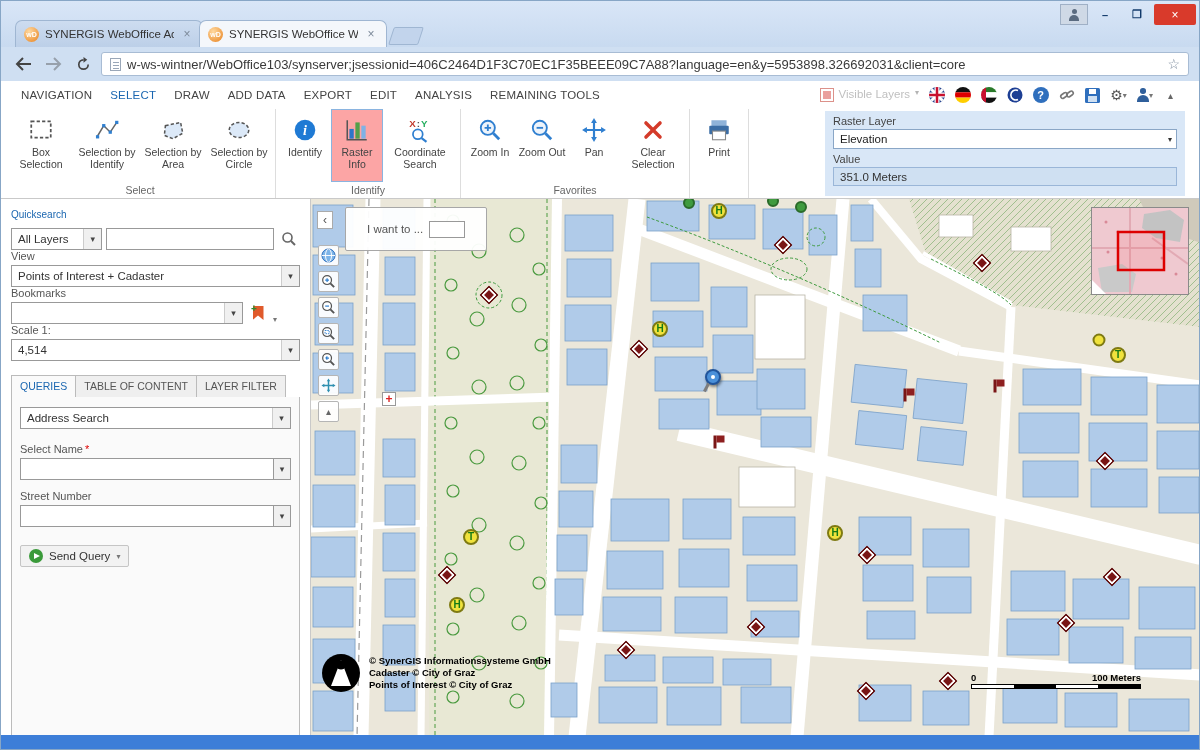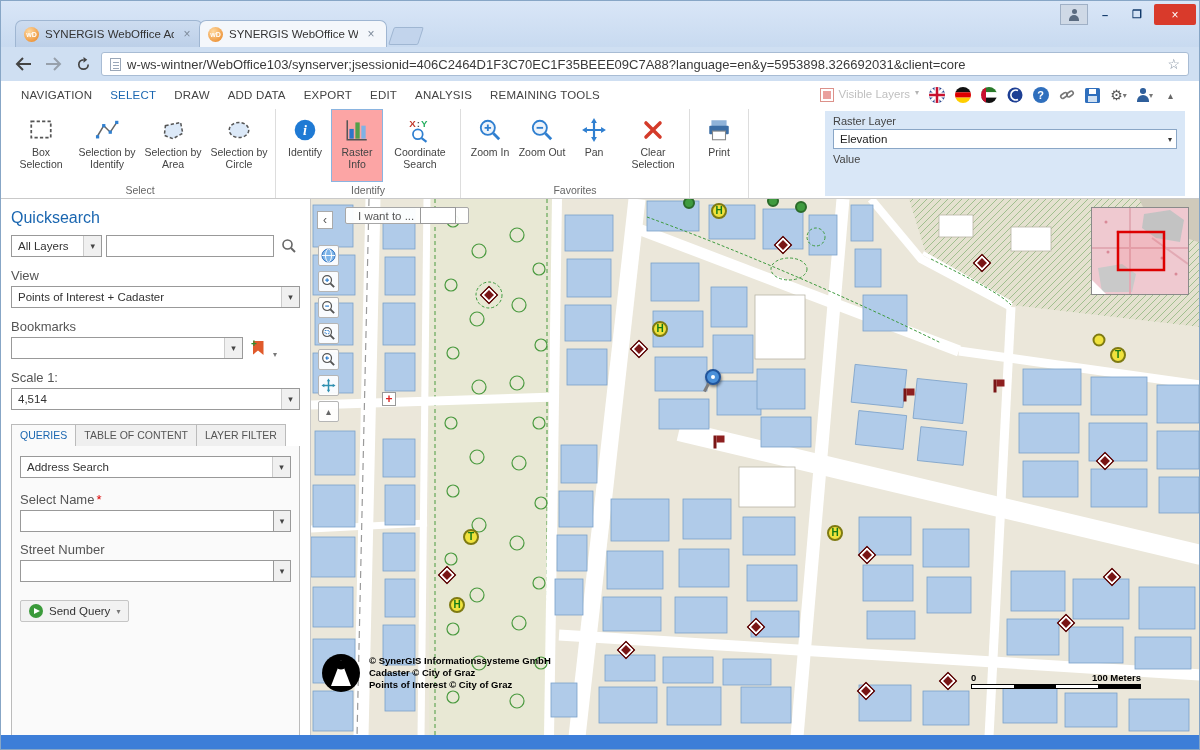--- a/index.html
+++ b/index.html
@@ -74,28 +74,28 @@
   .rp-label{font-size:11px;color:#444;margin-bottom:2px}
   .rp-select{height:20px;background:#fff;border:1px solid #8aa6c6;display:flex;align-items:center;padding:0 4px 0 6px;
              font-size:11.5px;color:#222;justify-content:space-between;cursor:pointer}
   .rp-select .caret{color:#333}
   .rp-value{height:19px;margin-top:1px;background:#cfe0f2;border:1px solid #9ab6d8;font-size:11.5px;color:#333;
             padding:1px 6px;line-height:16px}
 
   
   .content{flex:1;display:flex;min-height:0}
   .sidebar{width:310px;border-right:1px solid #c9c9c9;background:#fff;display:flex;flex-direction:column;padding:8px 10px 0}
-  .qs-title{color:#1a66b0;font-size:16px;margin:2px 0 8px}
+  .qs-title{color:#1a66b0;font-size:10px;margin:2px 0 8px}
   .row{display:flex;gap:4px;align-items:flex-end}
   .cbx{position:relative;height:22px;border:1px solid #999;background:#fff;font-size:11.5px;line-height:20px;
        padding:0 20px 0 6px;color:#333;cursor:pointer;white-space:nowrap;overflow:hidden}
   .cbx::after{content:"▾";font-family:"DejaVu Sans",sans-serif;position:absolute;right:0;top:0;width:17px;height:20px;
        text-align:center;font-size:9px;line-height:20px;color:#444;background:#f0f0f0;border-left:1px solid #ccc}
   .tin{height:22px;border:1px solid #999;background:#fff;font-size:11.5px;padding:0 6px;font-family:"Liberation Sans",sans-serif}
-  .lbl{font-size:13px;color:#555;margin:11px 0 3px}
+  .lbl{font-size:11px;color:#555;margin:0 0 3px}
   .req{color:#d00;margin-left:2px}
   .iconbtn{width:22px;height:22px;display:flex;align-items:center;justify-content:center;cursor:pointer}
   .bmk{width:11px;height:14px;background:#e05a2b;clip-path:polygon(0 0,100% 0,100% 100%,50% 68%,0 100%);position:relative}
   .bmkplus{position:absolute;margin-left:-8px;margin-top:-10px;color:#2e8b2e;font-weight:bold;font-size:10px}
   .stabs{display:flex;margin-top:14px}
   .stab{font-size:10.5px;padding:4px 8px 5px;border:1px solid #bbb;border-left:none;background:#efefef;color:#555;cursor:pointer;white-space:nowrap}
   .stab:first-child{border-left:1px solid #bbb}
   .stab.active{background:#fafafa;color:#1a66b0;border-bottom:1px solid #fafafa}
   .spanel{flex:1;background:#fafafa;border:1px solid #bbb;border-top:none;margin-top:-1px;padding:10px 8px;border-bottom:none}
   .combo{position:relative;display:flex}
@@ -120,22 +120,22 @@
   .m-cross{width:14px;height:14px;background:#fff;border:1px solid #999;color:#d22;font-weight:bold;font-size:12px;line-height:12px;text-align:center}
   .m-flag{width:3px;height:13px;background:#7a1616}
   .m-flag::after{content:"";position:absolute;left:3px;top:0;width:8px;height:7px;background:#8d1f1f}
   .m-pin{width:16px;height:16px;border-radius:50%;background:#4a90d9;border:2px solid #20549b;box-shadow:1px 2px 3px rgba(0,0,0,.45)}
   .m-pin::before{content:"";position:absolute;left:4px;top:4px;width:4px;height:4px;border-radius:50%;background:#fff}
   .m-pin::after{content:"";position:absolute;left:-2px;top:12px;width:3px;height:9px;background:#7d7d7d;transform:rotate(28deg)}
   .m-tree{width:12px;height:12px;border-radius:50%;background:#3f9b3f;border:2px solid #2a6b2a}
 
   .collapse-btn{position:absolute;left:6px;top:12px;width:16px;height:18px;background:#fff;border:1px solid #aaa;z-index:5;
                 display:flex;align-items:center;justify-content:center;color:#555;cursor:pointer;font-size:12px}
-  .iwantto{position:absolute;left:34px;top:8px;height:17px;background:rgba(255,255,255,.95);border:1px solid #a7a7a7;
-           border-radius:2px;display:flex;align-items:center;gap:6px;padding:0 12px;z-index:5}
+  .iwantto{position:absolute;left:34px;top:8px;height:44px;background:rgba(255,255,255,.95);border:1px solid #a7a7a7;
+           border-radius:2px;display:flex;align-items:center;gap:6px;padding:0 21px;z-index:5}
   .iwt-label{font-size:11.5px;color:#555;white-space:nowrap}
   .iwt-input{width:36px;height:17px;border:1px solid #999;font-size:11px}
   .maptools{position:absolute;left:7px;top:46px;display:flex;flex-direction:column;gap:5px;z-index:5}
   .mt-btn{width:21px;height:21px;background:rgba(255,255,255,.92);border:1px solid #b5b5b5;border-radius:2px;display:flex;
           align-items:center;justify-content:center;cursor:pointer}
   .overview{position:absolute;right:10px;top:8px;width:98px;height:88px;border:1px solid #8a8a8a;background:#efc9d0;z-index:5;overflow:hidden}
   .ov-toggle{position:absolute;left:0;bottom:0;width:0;height:0;border-bottom:14px solid #fff;border-right:14px solid transparent;cursor:pointer}
   .copyright{position:absolute;left:10px;bottom:42px;display:flex;gap:8px;align-items:center;z-index:5}
   .cr-text{font-size:9.5px;font-weight:bold;color:#000;line-height:1.25}
   .scalebar{position:absolute;right:58px;bottom:46px;z-index:5;width:170px}
@@ -419,20 +419,21 @@
       <div class="glabel"></div>
     </div>
 
     <div class="raster-panel">
       <div class="rp-label">Raster Layer</div>
       <div class="rp-select">
         <span>Elevation</span>
         <span class="caret">▾</span>
       </div>
       <div class="rp-label" style="margin-top:4px">Value</div>
+      <div class="rp-value">351.0 Meters</div>
     </div>
   </div>
 
   <div class="content">
 
     <div class="sidebar">
       <div class="qs-title">Quicksearch</div>
       <div class="row">
         <div class="cbx" style="width:92px">All Layers</div>
         <input class="tin" style="flex: 1 1 0%;">

